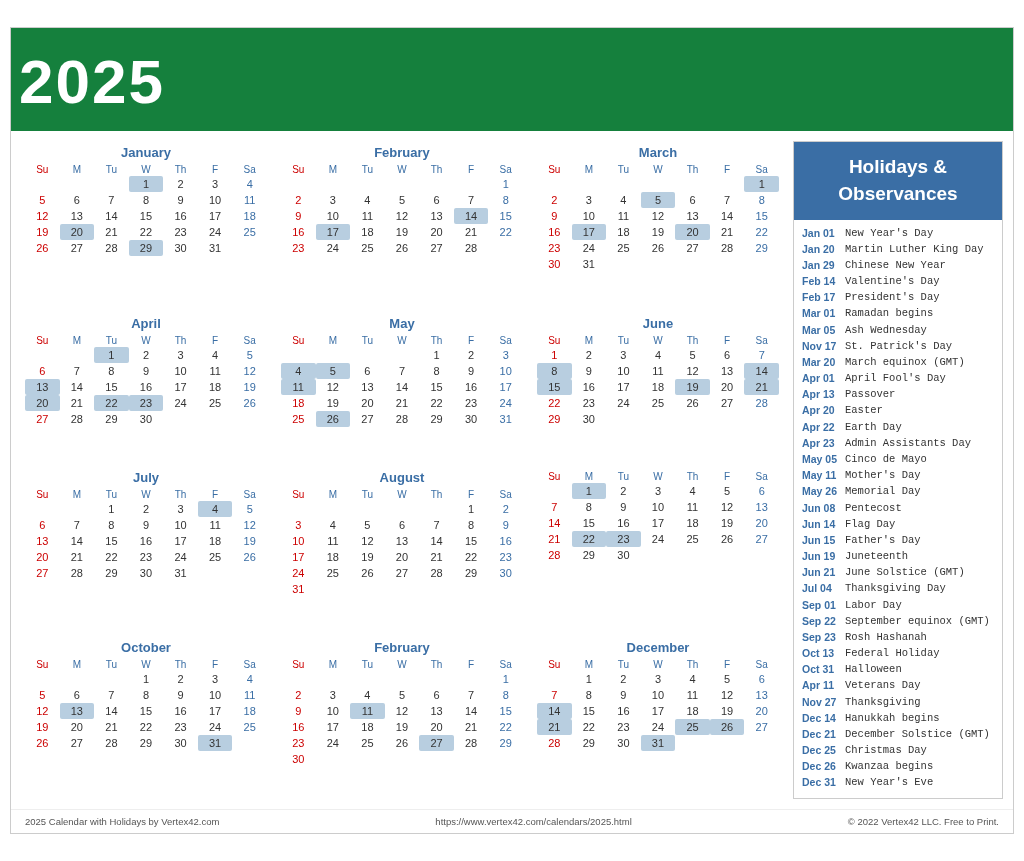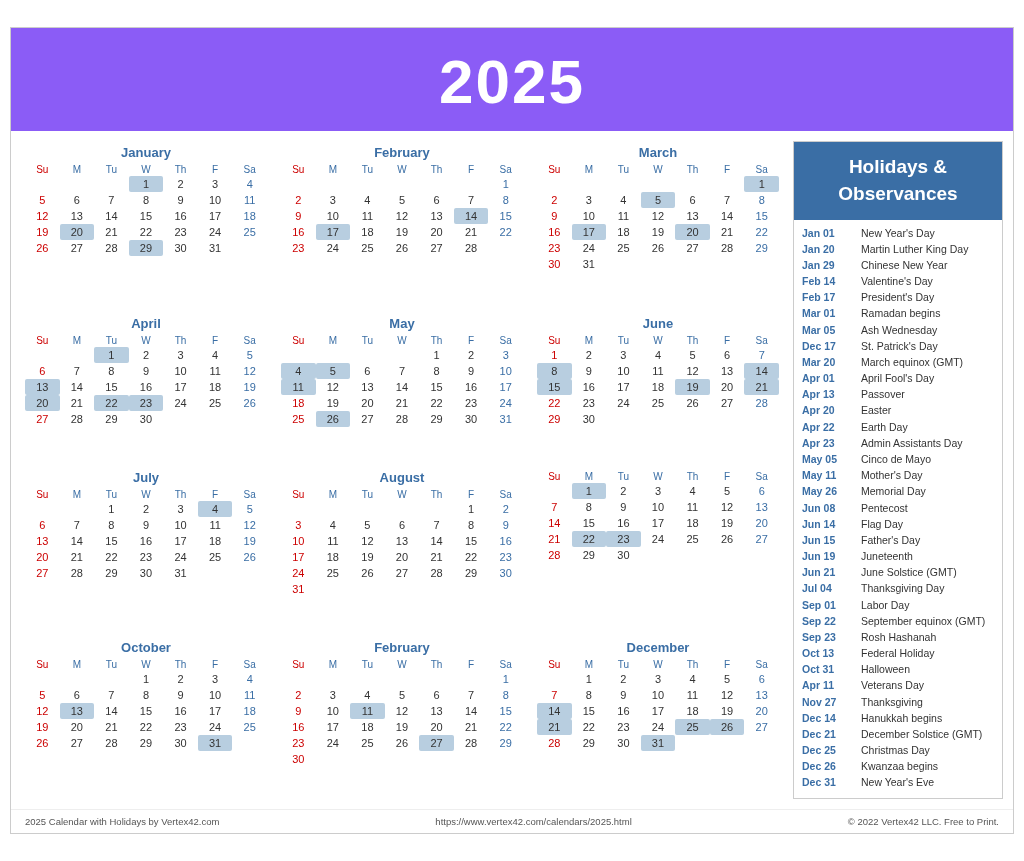--- a/index.html
+++ b/index.html
@@ -14,24 +14,24 @@
     }
     .page {
       width: 1004px;
       background: #fff;
       border: 1px solid #ccc;
       display: flex;
       flex-direction: column;
     }
     
     .header {
-      background: #8b5cf6;
+      background: #15803d;
       color: #fff;
-      text-align: center;
-      padding: 18px 16px 14px;
+      text-align: left;
+      padding: 18px 8px 14px;
       font-size: 62px;
       font-weight: bold;
       letter-spacing: 2px;
     }
     
     .content {
       display: flex;
       flex-direction: row;
       padding: 10px;
       gap: 10px;
@@ -95,33 +95,34 @@
       font-size: 19px;
       font-weight: bold;
       line-height: 1.4;
     }
     .holidays-list {
       padding: 6px 8px;
       font-size: 10.5px;
     }
     .holiday-item {
       display: flex;
-      gap: 21px;
+      gap: 5px;
       margin-bottom: 2px;
       line-height: 1.35;
       align-items: flex-end;
     }
     .holiday-date {
       color: #3a6ea5;
       font-weight: bold;
       min-width: 38px;
       flex-shrink: 0;
     }
     .holiday-name {
       color: #333;
+      font-family: Liberation Mono, monospace;
     }
 
     
     .footer {
       display: flex;
       justify-content: space-between;
       padding: 6px 14px;
       font-size: 9.5px;
       color: #555;
       border-top: 1px solid #eee;
@@ -949,21 +950,21 @@
           </div>
           <div class="holiday-item">
             <span class="holiday-date">Mar 01</span>
             <span class="holiday-name">Ramadan begins</span>
           </div>
           <div class="holiday-item">
             <span class="holiday-date">Mar 05</span>
             <span class="holiday-name">Ash Wednesday</span>
           </div>
           <div class="holiday-item">
-            <span class="holiday-date">Dec 17</span>
+            <span class="holiday-date">Nov 17</span>
             <span class="holiday-name">St. Patrick's Day</span>
           </div>
           <div class="holiday-item">
             <span class="holiday-date">Mar 20</span>
             <span class="holiday-name">March equinox (GMT)</span>
           </div>
           <div class="holiday-item">
             <span class="holiday-date">Apr 01</span>
             <span class="holiday-name">April Fool's Day</span>
           </div>

